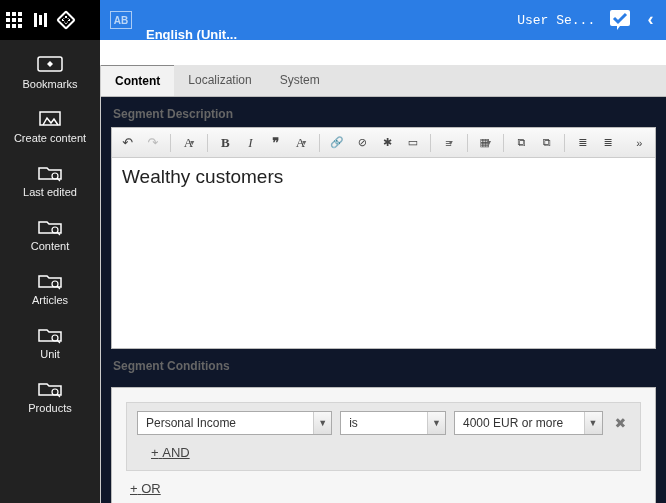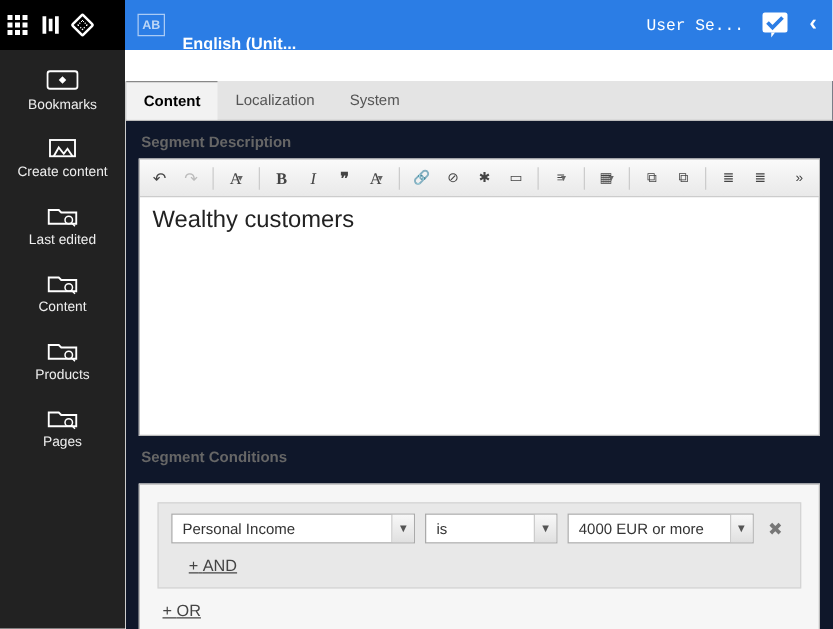--- a/index.html
+++ b/index.html
@@ -102,29 +102,37 @@
             <line x1="20" y1="16" x2="23" y2="19" stroke="#fff" stroke-width="1.2"></line>
           </svg>
         <span class="label">Content</span>
       </div>
       <div class="nav-item">
         <svg class="ico" viewBox="0 0 26 20">
             <path d="M2 6h8l2 2h12v9H2z" fill="none" stroke="#fff" stroke-width="1.5"></path>
             <circle cx="18" cy="14" r="3" fill="none" stroke="#fff" stroke-width="1.2"></circle>
             <line x1="20" y1="16" x2="23" y2="19" stroke="#fff" stroke-width="1.2"></line>
           </svg>
+        <span class="label">Articles</span>
+      </div>
+      <div class="nav-item">
+        <svg class="ico" viewBox="0 0 26 20">
+            <path d="M2 6h8l2 2h12v9H2z" fill="none" stroke="#fff" stroke-width="1.5"></path>
+            <circle cx="18" cy="14" r="3" fill="none" stroke="#fff" stroke-width="1.2"></circle>
+            <line x1="20" y1="16" x2="23" y2="19" stroke="#fff" stroke-width="1.2"></line>
+          </svg>
+        <span class="label">Unit</span>
+      </div>
+      <div class="nav-item">
+        <svg class="ico" viewBox="0 0 26 20">
+            <path d="M2 6h8l2 2h12v9H2z" fill="none" stroke="#fff" stroke-width="1.5"></path>
+            <circle cx="18" cy="14" r="3" fill="none" stroke="#fff" stroke-width="1.2"></circle>
+            <line x1="20" y1="16" x2="23" y2="19" stroke="#fff" stroke-width="1.2"></line>
+          </svg>
         <span class="label">Products</span>
-      </div>
-      <div class="nav-item">
-        <svg class="ico" viewBox="0 0 26 20">
-            <path d="M2 6h8l2 2h12v9H2z" fill="none" stroke="#fff" stroke-width="1.5"></path>
-            <circle cx="18" cy="14" r="3" fill="none" stroke="#fff" stroke-width="1.2"></circle>
-            <line x1="20" y1="16" x2="23" y2="19" stroke="#fff" stroke-width="1.2"></line>
-          </svg>
-        <span class="label">Pages</span>
       </div>
     </div>
   </div>
 
   <div class="main">
     <div class="topbar">
       <div class="lang-badge">AB</div>
       <div class="title">English (Unit...</div>
       <div class="right">
         <span>User Se...</span>

